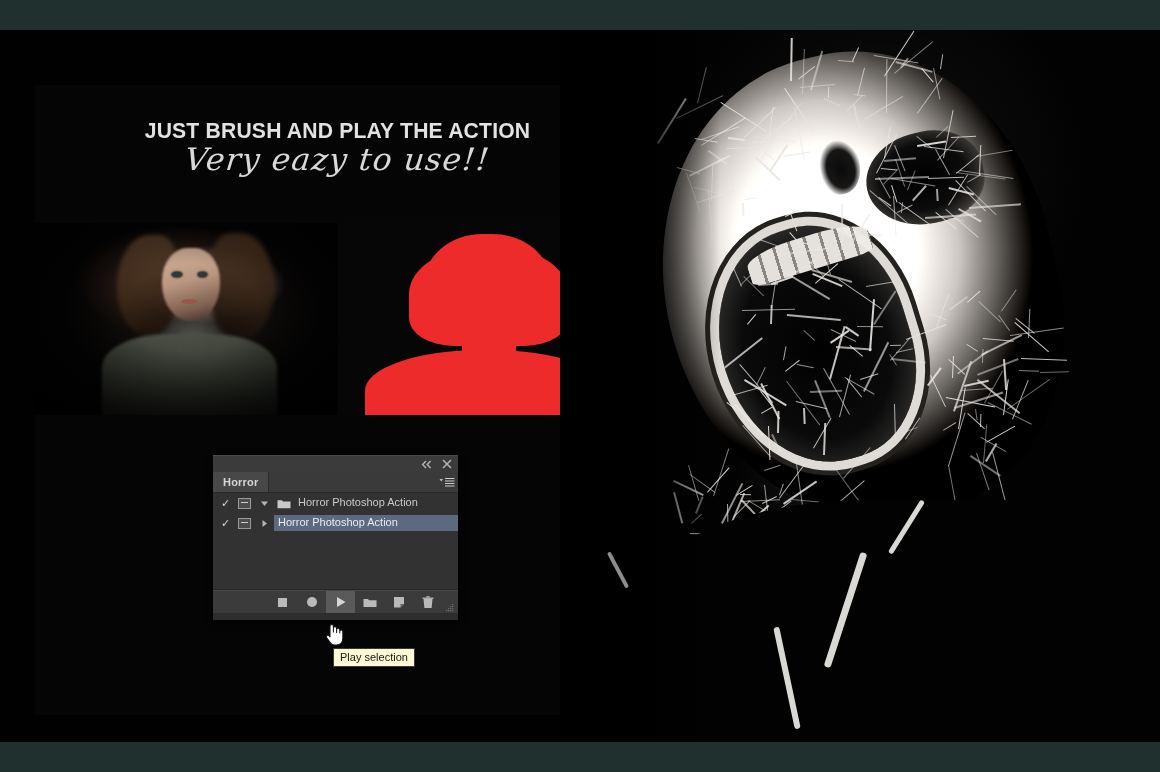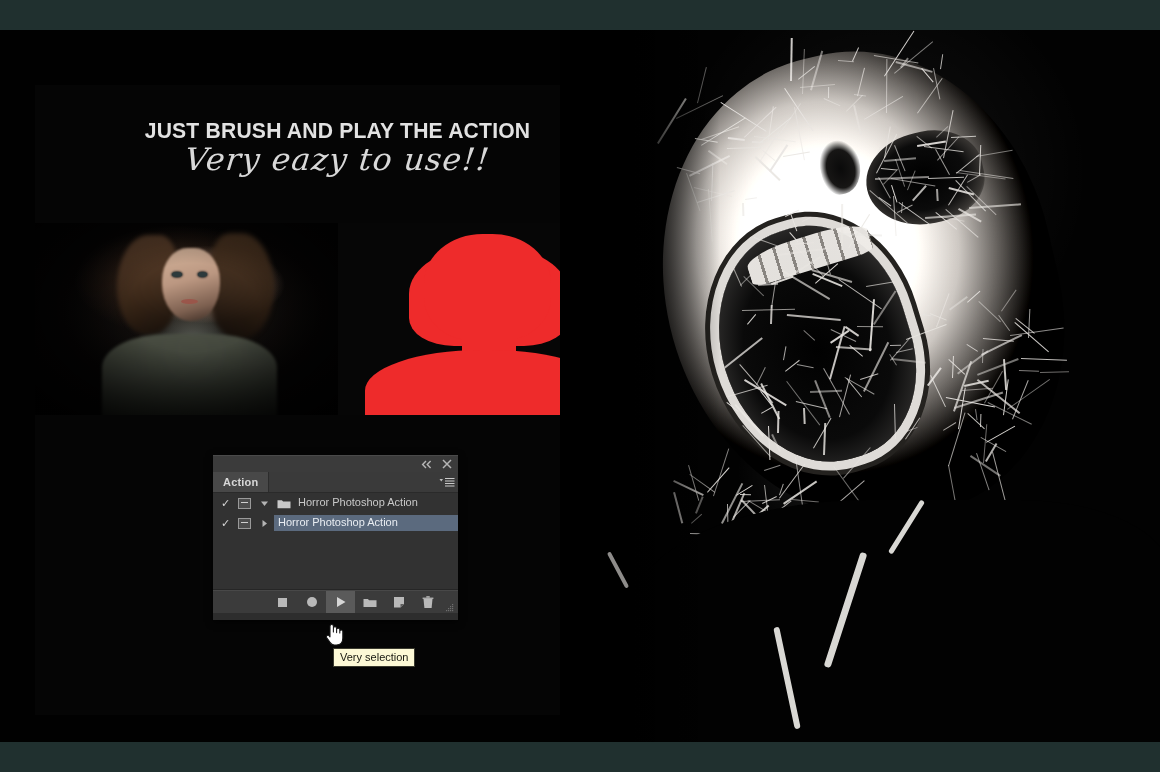--- a/index.html
+++ b/index.html
@@ -838,21 +838,21 @@
         </div>
         <div class="icon-btn">
           <svg width="10" height="10" viewBox="0 0 10 10">
             <path d="M1 1 L9 9 M9 1 L1 9" stroke="#b6b6b6" stroke-width="1.5" fill="none"></path>
           </svg>
         </div>
       </div>
 
       <div class="panel-tabbar">
         <div class="panel-tab">
-          <span>Action</span>
+          <span>Horror</span>
         </div>
         <div class="tabbar-fill"></div>
         <div class="panel-menu">
           <svg width="16" height="10" viewBox="0 0 16 10">
             <path d="M0.5 2 L4 2 L2.25 4.4 Z" fill="#c0c0c0"></path>
             <path d="M6 1.5 H15.5 M6 4 H15.5 M6 6.5 H15.5 M6 9 H15.5" stroke="#c9c9c9" stroke-width="1.2"></path>
           </svg>
         </div>
       </div>
 
@@ -954,17 +954,17 @@
       <div class="panel-footer"></div>
     </div>
 
     <div id="cursor">
       <svg width="20" height="24" viewBox="0 0 20 24">
         <path d="M6 11 V4.2 a1.7 1.7 0 0 1 3.4 0 V10 V6.4 a1.6 1.6 0 0 1 3.2 0 V10.6 V7.8 a1.6 1.6 0 0 1 3.2 0 V11 V9.5 a1.5 1.5 0 0 1 3 0 V16 c0 4.2 -2.4 7 -6.3 7 h-2.2 c-2.2 0 -3.2 -1 -4.3 -2.7 L2.6 15.6 a1.6 1.6 0 0 1 2.4 -2 L6 14.8 Z" fill="#ffffff" stroke="#1a1a1a" stroke-width="1.1" stroke-linejoin="round"></path>
       </svg>
     </div>
 
     <div id="tooltip">
-      <span>Very selection</span>
+      <span>Play selection</span>
     </div>
 
   </div>
 </div>
 
 </body></html>

